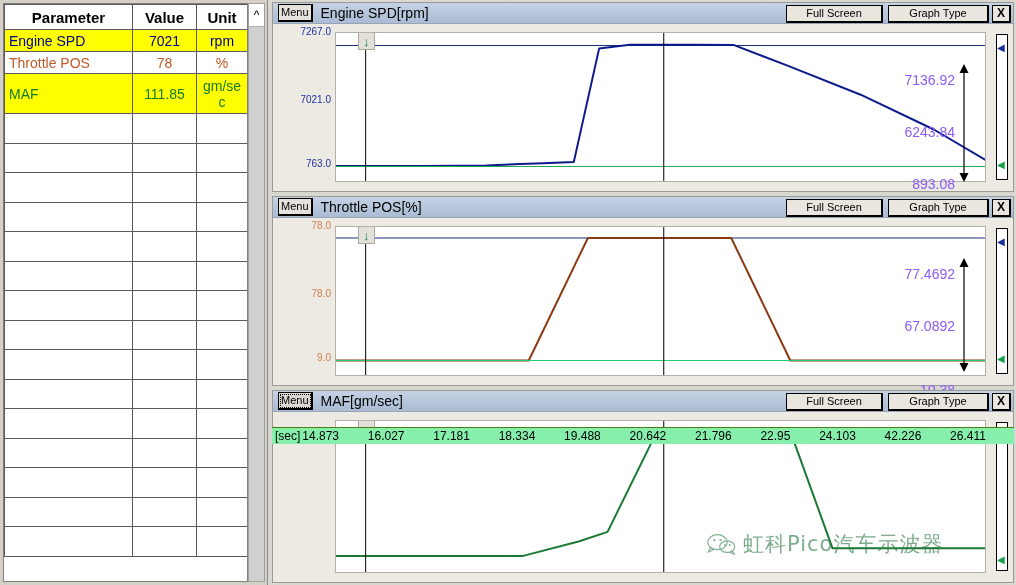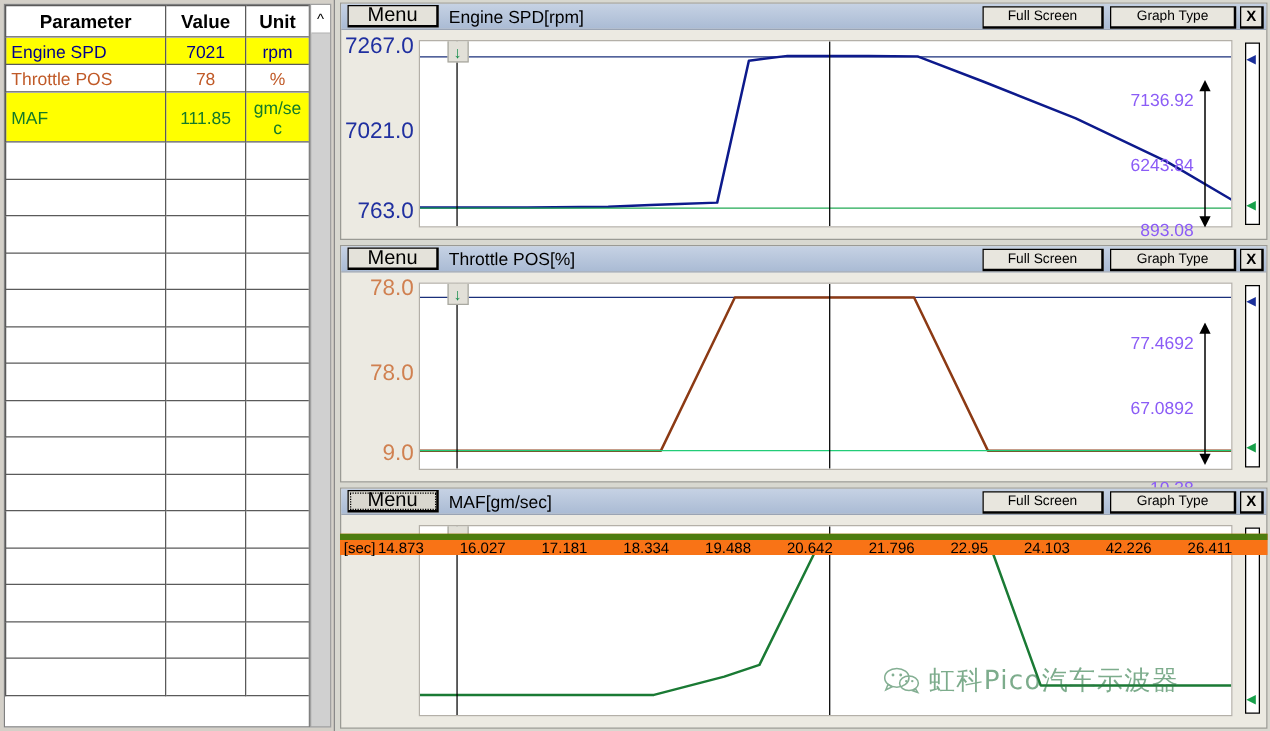--- a/index.html
+++ b/index.html
@@ -81,42 +81,42 @@
   #panel-1{top:196px;height:190px;}
   #panel-2{top:390px;height:193px;}
 
   .g-title{
     position:relative;height:20px;
     background:linear-gradient(#c6d2e4,#aabbd4);
     border-bottom:1px solid #9aa4b4;
     display:flex;align-items:center;
   }
   .menu-btn{
-    margin-left:5px;height:15px;line-height:15px;padding:0 15px;
+    margin-left:5px;height:15px;line-height:15px;padding:0 2px;
     background:#e4e2da;border:1px solid #000;border-right-width:2px;border-bottom-width:2px;
-    font-size:16px;color:#000;
+    font-size:11px;color:#000;
   }
   .menu-btn.focused{outline:1px dotted #000;outline-offset:-3px;background:#d9d7cf;}
   .g-label{
     margin-left:8px;font-size:14px;color:#000;
   }
   .tbtn{
     position:absolute;top:2px;height:15px;line-height:15px;
     background:#e8e6de;border:1px solid #000;border-right-width:2px;border-bottom-width:2px;
     font-size:11px;color:#000;text-align:center;
   }
   .btn-full{right:130px;width:94px;}
   .btn-type{right:24px;width:98px;}
   .btn-x{right:2px;width:16px;font-weight:bold;font-size:12px;}
 
   .g-body{position:relative;height:calc(100% - 20px);}
 
   
   .ylab{
-    position:absolute;right:0;font-size:18px;text-align:right;white-space:nowrap;
+    position:absolute;right:0;font-size:10px;text-align:right;white-space:nowrap;
   }
   .yaxis{position:absolute;left:0;top:0;width:62px;height:100%;}
   .y-blue{color:#2030a0;}
   .y-orange{color:#d08050;}
   .y-green{color:#2e9e62;}
 
   .plot{
     position:absolute;left:62px;top:8px;right:27px;bottom:10px;
     background:#ffffff;border:1px solid #b4b0a8;
     box-sizing:border-box;overflow:hidden;
@@ -141,21 +141,21 @@
     position:absolute;right:5px;top:10px;width:12px;bottom:12px;
     background:#ffffff;border:1px solid #000;box-sizing:border-box;
   }
   .vs-mark{position:absolute;left:0px;width:10px;height:9px;font-size:10px;line-height:9px;}
   .tri-blue{color:#1a2f9a;}
   .tri-green{color:#17a04a;}
 
   
   #xaxis{
     position:absolute;left:272px;bottom:0px;width:742px;height:17px;
-    background:#f97316;border-top:5px solid #4d7c0f;
+    background:#86efac;border-top:1px solid #4d7c0f;
     box-sizing:border-box;
     display:flex;align-items:center;
     font-size:12px;color:#000;
   }
   #xaxis .xlabel{margin-left:3px;margin-right:2px;}
   #xaxis .xticks{flex:1;display:flex;justify-content:space-between;padding-right:28px;}
   #xaxis .xticks span{font-size:12px;}
 
   
   #watermark{

